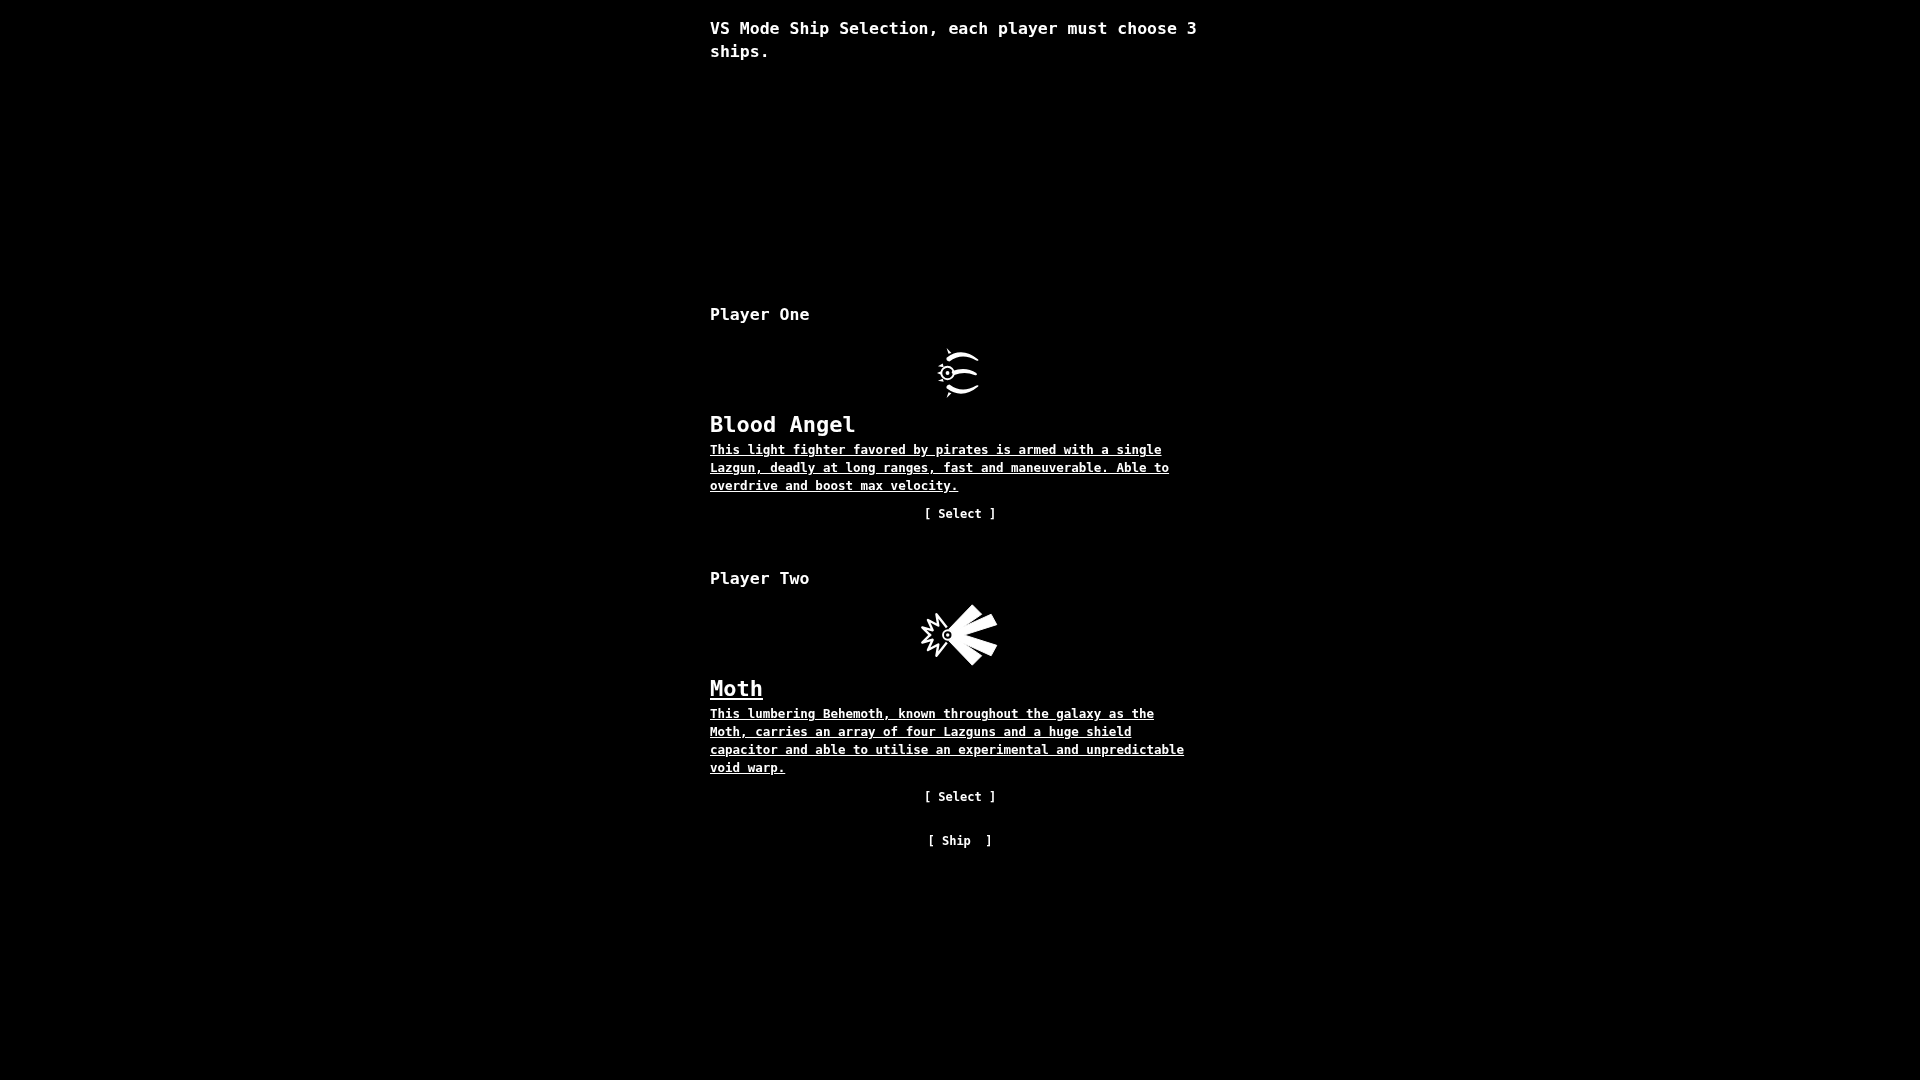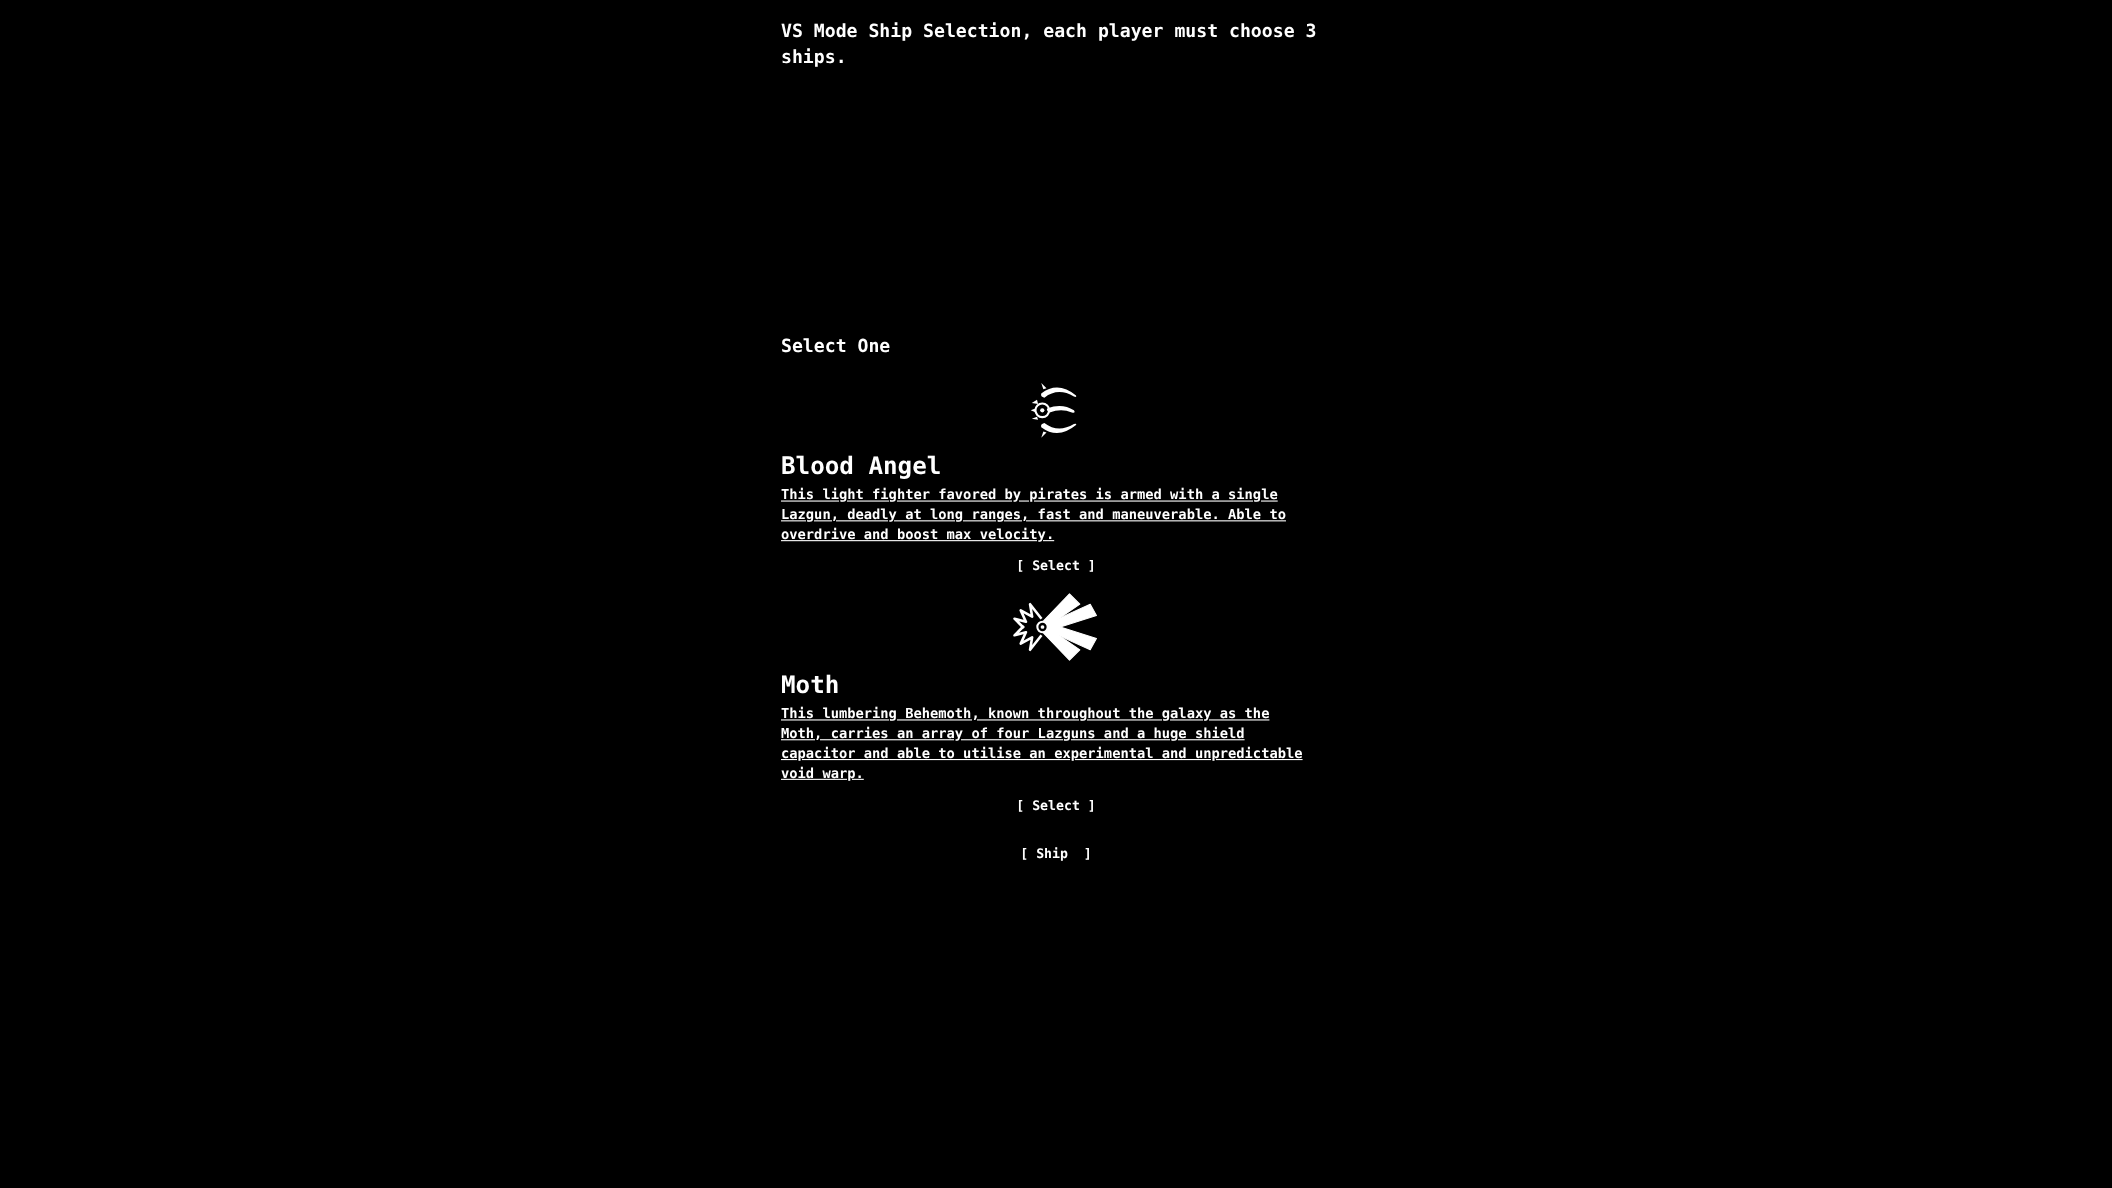--- a/index.html
+++ b/index.html
@@ -36,21 +36,21 @@
     justify-content: center;
     align-items: center;
   }
   .sprite-wrap.s1 { margin-top: 20px; height: 56px; }
   .sprite-wrap.s2 { margin-top: 13px; height: 66px; }
   .ship-name {
     font-size: 22px;
     line-height: 20px;
   }
   .ship-name.n1 { margin-top: 14px; }
-  .ship-name.n2 { margin-top: 11px; }
+  .ship-name.n2 { margin-top: 11px; text-decoration: underline; }
   .ship-desc {
     margin-top: 6px;
     font-size: 12.5px;
     line-height: 18px;
     white-space: pre;
     max-width: 500px;
     text-decoration: underline;
   }
   .btn {
     display: block;
@@ -68,21 +68,21 @@
   svg { display: block; }
 </style>
 </head>
 <body>
 
 <div class="column">
 
   <div class="screen-title">VS Mode Ship Selection, each player must choose 3 ships.</div>
 
   <section>
-    <div class="player-label player-one-label">Select One</div>
+    <div class="player-label player-one-label">Player One</div>
 
     <div class="sprite-wrap s1">
       <svg width="46" height="56" viewBox="0 0 48 58">
         <g fill="#ffffff" stroke="none">
           <path d="M10,13 Q26,1 43,15 Q44,17 41,16 Q26,7 13,17 Q9,16 10,13 Z"></path>
           <path d="M16,27 Q30,22 41,29 Q43,32 39,31 Q29,27 18,31 Q14,29 16,27 Z"></path>
           <path d="M10,45 Q26,57 43,43 Q44,41 41,42 Q26,51 13,41 Q9,42 10,45 Z"></path>
           <polygon points="6,19 1,22 7,23"></polygon>
           <polygon points="5,27 0,29 5,31"></polygon>
           <polygon points="6,35 1,37 7,38"></polygon>
@@ -97,20 +97,21 @@
     <div class="ship-name n1">Blood Angel</div>
 
     <div class="ship-desc">This light fighter favored by pirates is armed with a single
 Lazgun, deadly at long ranges, fast and maneuverable. Able to
 overdrive and boost max velocity.</div>
 
     <div class="btn select-1">[ Select ]</div>
   </section>
 
   <section>
+    <div class="player-label player-two-label">Player Two</div>
 
     <div class="sprite-wrap s2">
       <svg width="80" height="66" viewBox="0 0 84 70">
         <g fill="#ffffff" stroke="#ffffff" stroke-width="1" stroke-linejoin="round">
           <polygon points="30,29 55,3 65,13 36,33"></polygon>
           <polygon points="33,32 75,13 81,24 37,38"></polygon>
           <polygon points="33,38 75,57 81,46 37,32"></polygon>
           <polygon points="30,41 55,67 65,57 36,37"></polygon>
         </g>
         <polyline points="28,27 17,13 19,25 8,19 13,30 2,27 11,36" fill="none" stroke="#ffffff" stroke-width="2.5" stroke-linejoin="round"></polyline>

